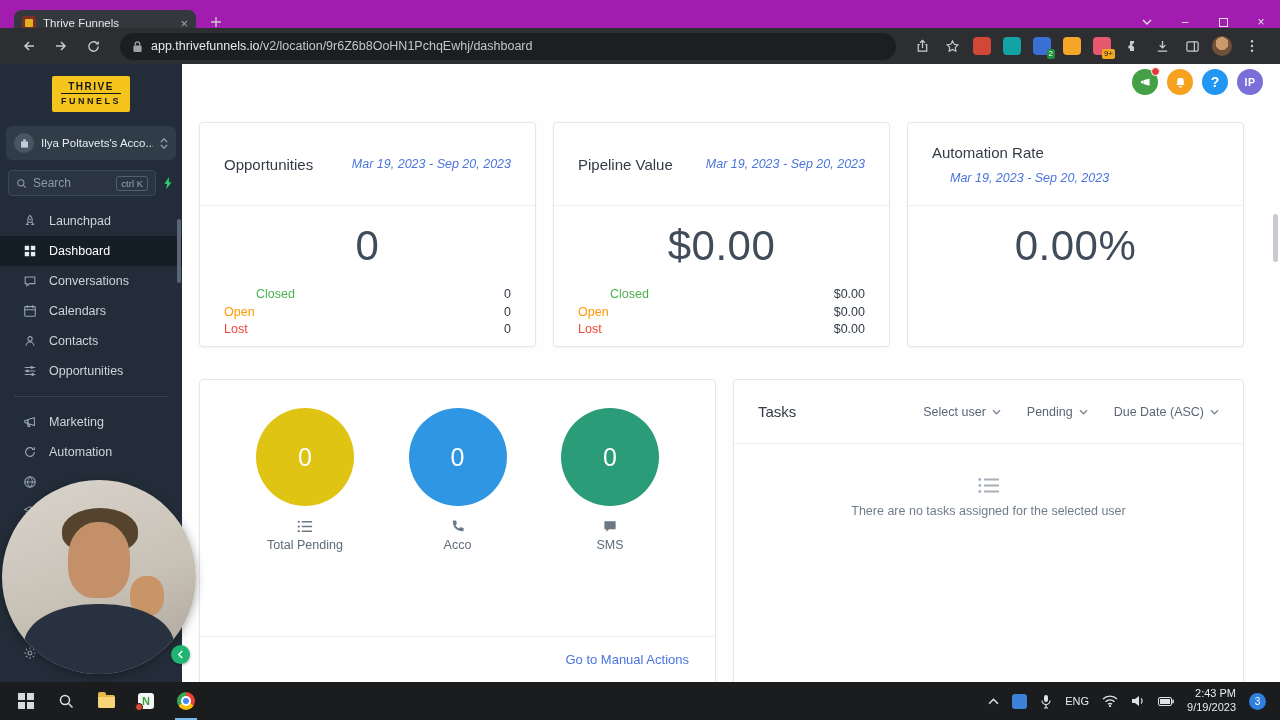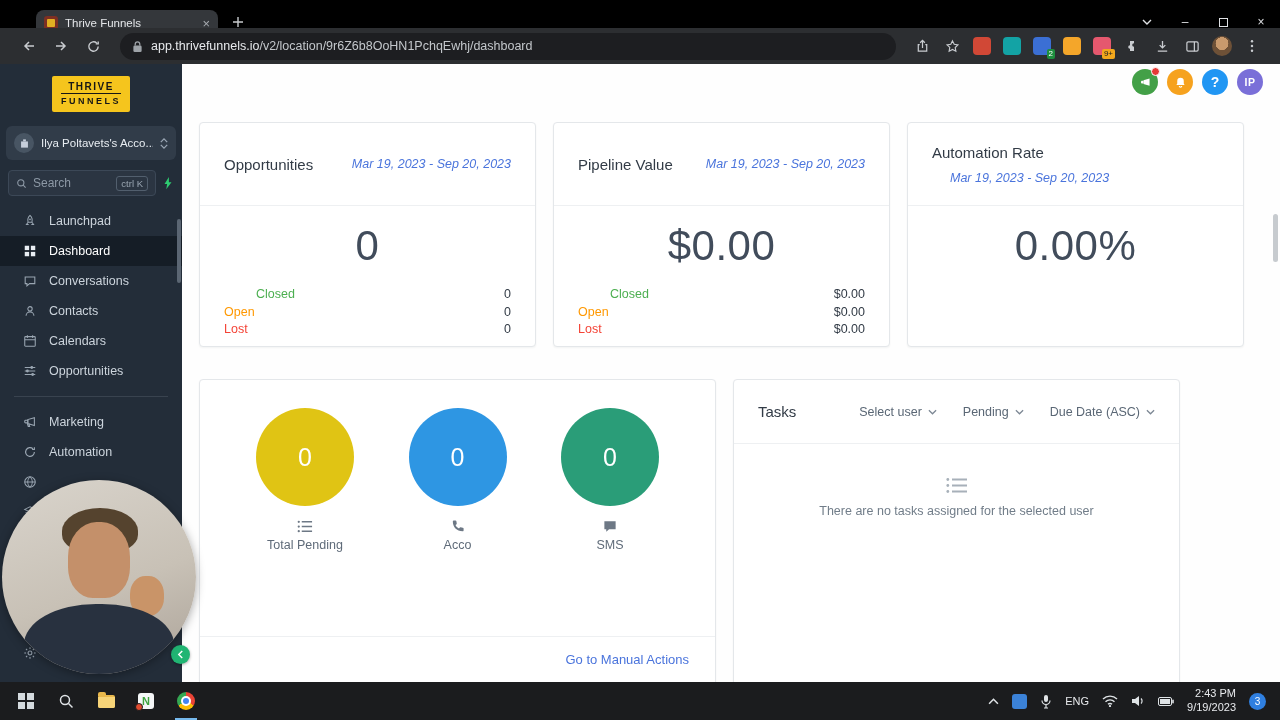--- a/index.html
+++ b/index.html
@@ -1,21 +1,21 @@
 <!DOCTYPE html>
 <html><head>
 <meta charset="utf-8">
 <style>
   * { margin:0; padding:0; box-sizing:border-box; }
   html,body { width:1280px; height:720px; overflow:hidden; }
   body { font-family:"Liberation Sans", sans-serif; }
   .screen { position:relative; width:1280px; height:720px; background:#fff; overflow:hidden; }
 
   
-  .tabstrip { position:absolute; top:0; left:0; right:0; height:36px; background:#000000; display:flex; align-items:flex-end;padding-left:22px; }
+  .tabstrip { position:absolute; top:0; left:0; right:0; height:36px; background:#a21caf; display:flex; align-items:flex-end; }
   .tab { position:relative; margin-left:14px; width:182px; height:26px; background:#34373b; border-radius:8px 8px 0 0; display:flex; align-items:center; padding:0 8px; gap:7px; }
   .favicon { width:14px; height:14px; border-radius:3px; background:#7c2f23; position:relative; flex:0 0 auto; }
   .favicon::after{ content:""; position:absolute; left:3px; top:3px; width:8px; height:8px; background:#f3c623; border-radius:1px; opacity:.85; }
   .tab-title { font-size:11.5px; color:#e4e6e9; white-space:nowrap; overflow:hidden; flex:1; }
   .tab-close { color:#a7abb0; font-size:13px; line-height:1; cursor:default; }
   .newtab { width:24px; height:24px; margin-left:8px; display:flex; align-items:center; justify-content:center; color:#c7cacd; font-size:16px; margin-bottom:2px; }
   .win-controls { margin-left:auto; display:flex; align-items:center; height:28px; }
   .win-controls .wc { width:38px; height:28px; display:flex; align-items:center; justify-content:center; color:#dfe1e4; font-size:12px; }
   .wc .sq { width:9px; height:9px; border:1px solid #dfe1e4; display:block; }
 
@@ -66,21 +66,21 @@
   .cir.orange { background:#f6a21e; }
   .cir.blue { background:#2196f3; font-size:14px; font-weight:bold; }
   .cir.purple { background:#7a6fd8; font-size:10.5px; font-weight:bold; letter-spacing:.5px; }
   .reddot { position:absolute; top:-2px; right:-2px; width:9px; height:9px; border-radius:50%; background:#e53935; border:1.5px solid #fff; }
 
   .row1 { position:absolute; top:58px; left:17px; display:flex; gap:17px; }
   .row2 { position:absolute; top:315px; left:17px; display:flex; gap:17px; }
   .card { background:#fff; border:1px solid #e4e7ea; border-radius:4px; box-shadow:0 1px 2px rgba(20,30,40,.05); }
   .card.small { width:337px; height:225px; }
   .card.manual { width:517px; height:320px; position:relative; }
-  .card.tasks { width:447px; height:320px; }
+  .card.tasks { width:511px; height:320px; }
 
   .chead { min-height:64px; display:flex; align-items:center; padding:0 24px; border-bottom:1px solid #eef0f2; gap:10px; }
   .card.small .chead { min-height:83px; }
   .chead .ct { font-size:15px; color:#323b46; }
   .chead .cd { margin-left:auto; font-size:12.5px; color:#4a74dc; white-space:nowrap;font-style:italic; }
   .chead.stacked { flex-wrap:wrap; align-content:center; }
   .chead.stacked .cd { margin-left:18px; flex-basis:100%; }
   .bignum { text-align:center; font-size:42px; color:#414c5b; margin-top:16px; letter-spacing:.5px; }
   .statrows { margin-top:16px; padding:0 24px; }
   .srow { display:flex; justify-content:space-between; font-size:12.5px; line-height:17.5px; }
@@ -306,34 +306,34 @@
           <span class="ni">
               <svg width="14" height="14" viewBox="0 0 16 16">
                 <path d="M2.5 3.5h11v7.5H7.5L4.5 13.5v-2.5h-2z" stroke="currentColor" stroke-width="1.2" fill="none"></path>
               </svg>
             </span>
           <span>Conversations</span>
         </div>
         <div class="nav-item">
           <span class="ni">
               <svg width="14" height="14" viewBox="0 0 16 16">
+                <rect x="2" y="3" width="12" height="11" rx="1" stroke="currentColor" stroke-width="1.2" fill="none"></rect>
+                <path d="M2 6.5h12M5 1.5v3M11 1.5v3" stroke="currentColor" stroke-width="1.2"></path>
+              </svg>
+            </span>
+          <span>Calendars</span>
+        </div>
+        <div class="nav-item">
+          <span class="ni">
+              <svg width="14" height="14" viewBox="0 0 16 16">
                 <circle cx="8" cy="5.5" r="2.5" stroke="currentColor" stroke-width="1.2" fill="none"></circle>
                 <path d="M3.5 13.5a4.5 4.5 0 0 1 9 0" stroke="currentColor" stroke-width="1.2" fill="none"></path>
               </svg>
             </span>
           <span>Contacts</span>
-        </div>
-        <div class="nav-item">
-          <span class="ni">
-              <svg width="14" height="14" viewBox="0 0 16 16">
-                <rect x="2" y="3" width="12" height="11" rx="1" stroke="currentColor" stroke-width="1.2" fill="none"></rect>
-                <path d="M2 6.5h12M5 1.5v3M11 1.5v3" stroke="currentColor" stroke-width="1.2"></path>
-              </svg>
-            </span>
-          <span>Calendars</span>
         </div>
         <div class="nav-item">
           <span class="ni">
               <svg width="14" height="14" viewBox="0 0 16 16">
                 <path d="M2 4h12M2 8h12M2 12h12" stroke="currentColor" stroke-width="1.2"></path>
                 <circle cx="10" cy="4" r="1.6" fill="currentColor"></circle>
                 <circle cx="5" cy="8" r="1.6" fill="currentColor"></circle>
                 <circle cx="11" cy="12" r="1.6" fill="currentColor"></circle>
               </svg>
             </span>

